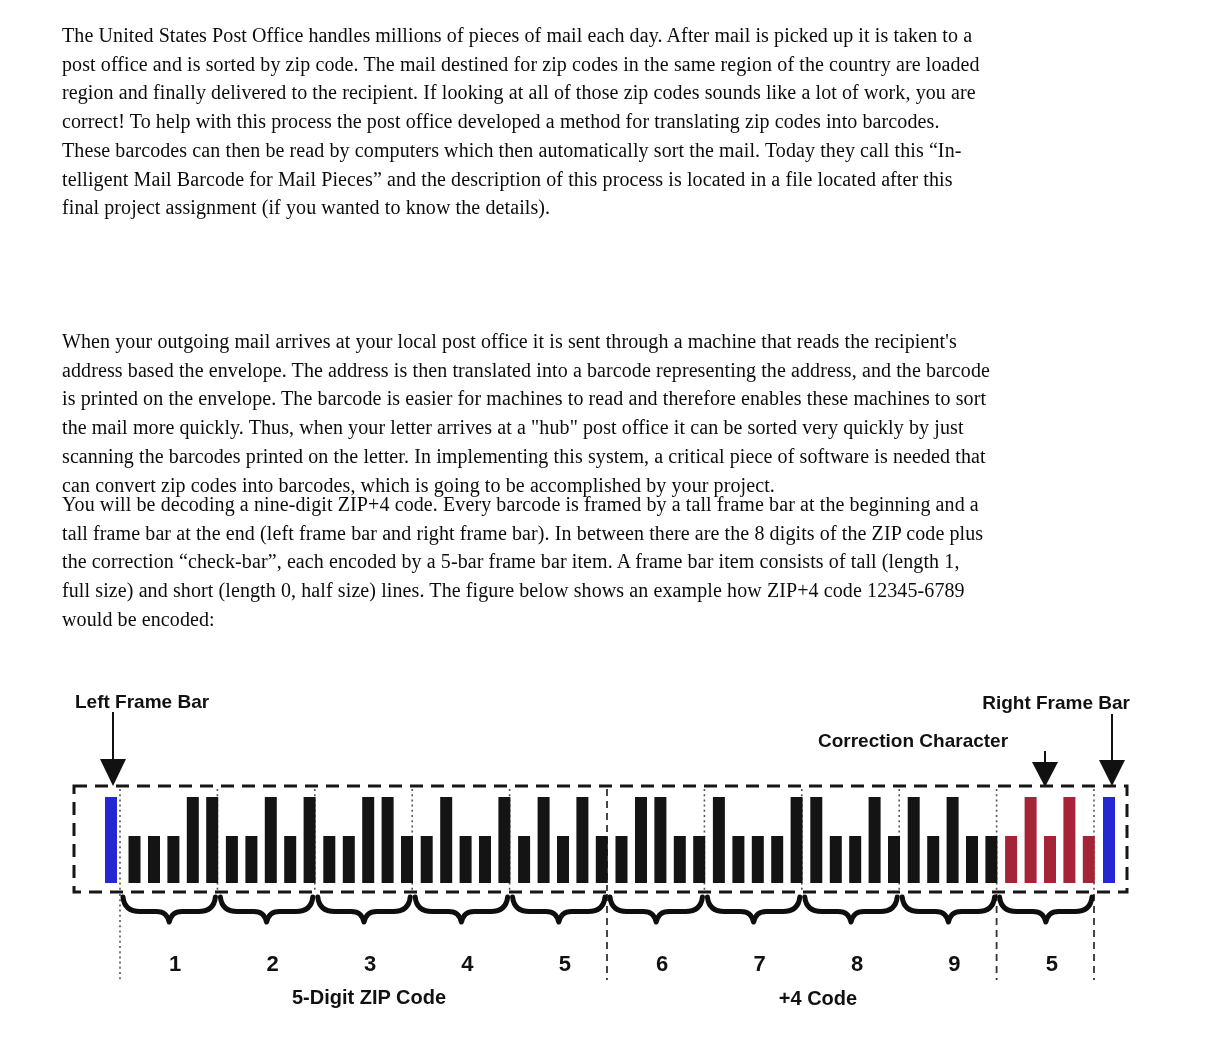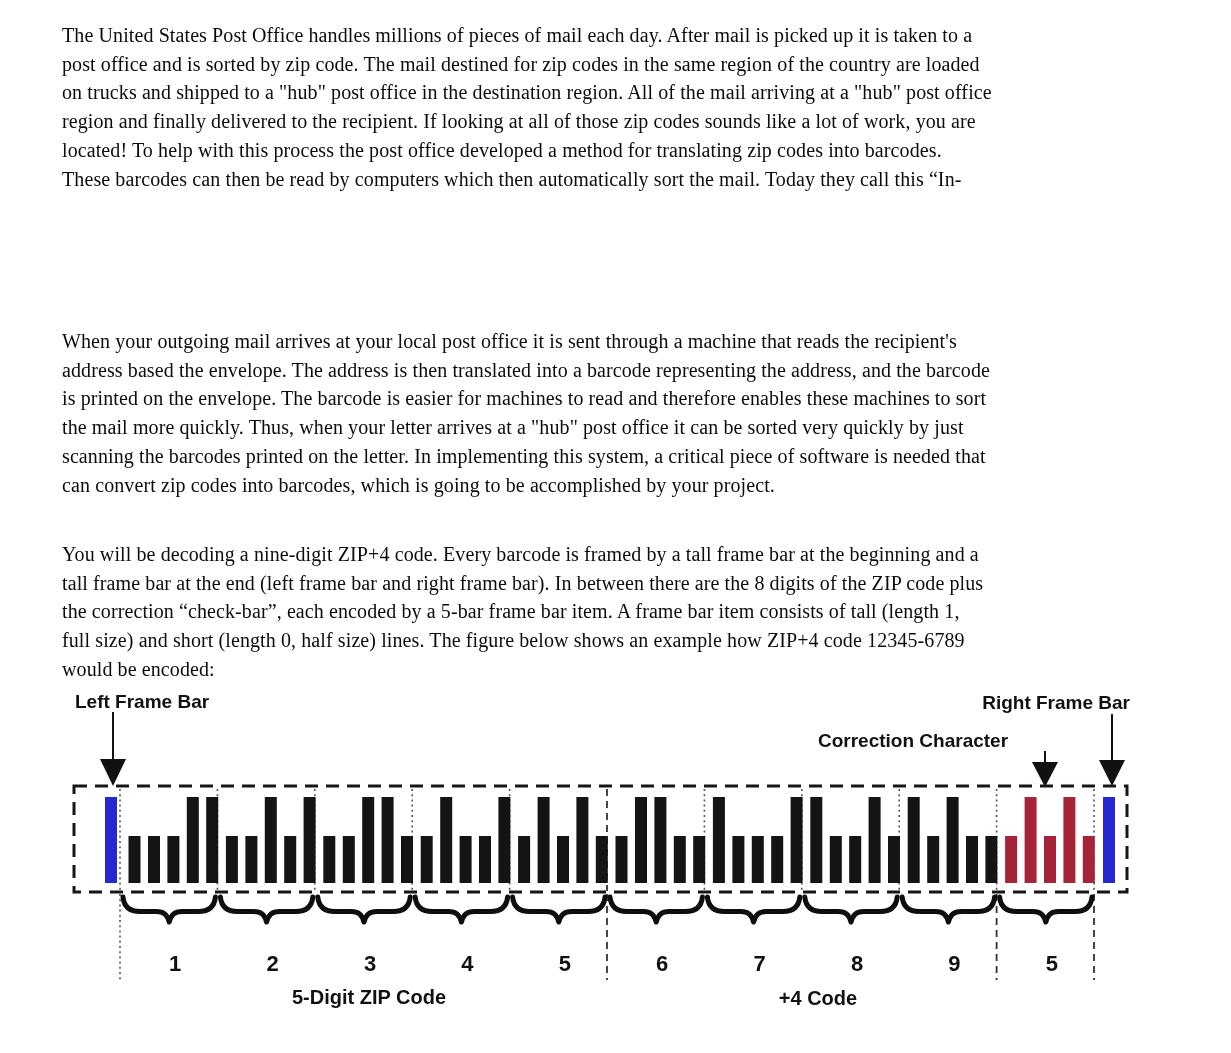--- a/index.html
+++ b/index.html
@@ -19,36 +19,37 @@
   .brace{fill:none;stroke:#0e0e0e;stroke-width:5;stroke-linecap:round;stroke-linejoin:round;}
 </style>
 </head>
 <body>
 
 <div class="page">
 
   <div class="para" style="top:21px">
     <div class="line">The United States Post Office handles millions of pieces of mail each day. After mail is picked up it is taken to a</div>
     <div class="line">post office and is sorted by zip code. The mail destined for zip codes in the same region of the country are loaded</div>
-    <div class="line">on trucks and shipped to a "hub" post office in the destination region. All of the mail arriving at a "hub" post office</div>
     <div class="line">region and finally delivered to the recipient. If looking at all of those zip codes sounds like a lot of work, you are</div>
-    <div class="line">located! To help with this process the post office developed a method for translating zip codes into barcodes.</div>
+    <div class="line">correct! To help with this process the post office developed a method for translating zip codes into barcodes.</div>
     <div class="line">These barcodes can then be read by computers which then automatically sort the mail. Today they call this “In-</div>
+    <div class="line">telligent Mail Barcode for Mail Pieces” and the description of this process is located in a file located after this</div>
+    <div class="line">final project assignment (if you wanted to know the details).</div>
   </div>
 
   <div class="para" style="top:327px">
     <div class="line">When your outgoing mail arrives at your local post office it is sent through a machine that reads the recipient's</div>
     <div class="line">address based the envelope. The address is then translated into a barcode representing the address, and the barcode</div>
     <div class="line">is printed on the envelope. The barcode is easier for machines to read and therefore enables these machines to sort</div>
     <div class="line">the mail more quickly. Thus, when your letter arrives at a "hub" post office it can be sorted very quickly by just</div>
     <div class="line">scanning the barcodes printed on the letter. In implementing this system, a critical piece of software is needed that</div>
     <div class="line">can convert zip codes into barcodes, which is going to be accomplished by your project.</div>
   </div>
 
-  <div class="para" style="top:540px">
+  <div class="para" style="top:490px">
     <div class="line">You will be decoding a nine-digit ZIP+4 code. Every barcode is framed by a tall frame bar at the beginning and a</div>
     <div class="line">tall frame bar at the end (left frame bar and right frame bar). In between there are the 8 digits of the ZIP code plus</div>
     <div class="line">the correction “check-bar”, each encoded by a 5-bar frame bar item. A frame bar item consists of tall (length 1,</div>
     <div class="line">full size) and short (length 0, half size) lines. The figure below shows an example how ZIP+4 code 12345-6789</div>
     <div class="line">would be encoded:</div>
   </div>
 
   <svg class="fig" width="1110" height="335" viewBox="60 680 1110 335" xmlns="http://www.w3.org/2000/svg">
 
     <text class="figlabel" x="75" y="708">Left Frame Bar</text>

